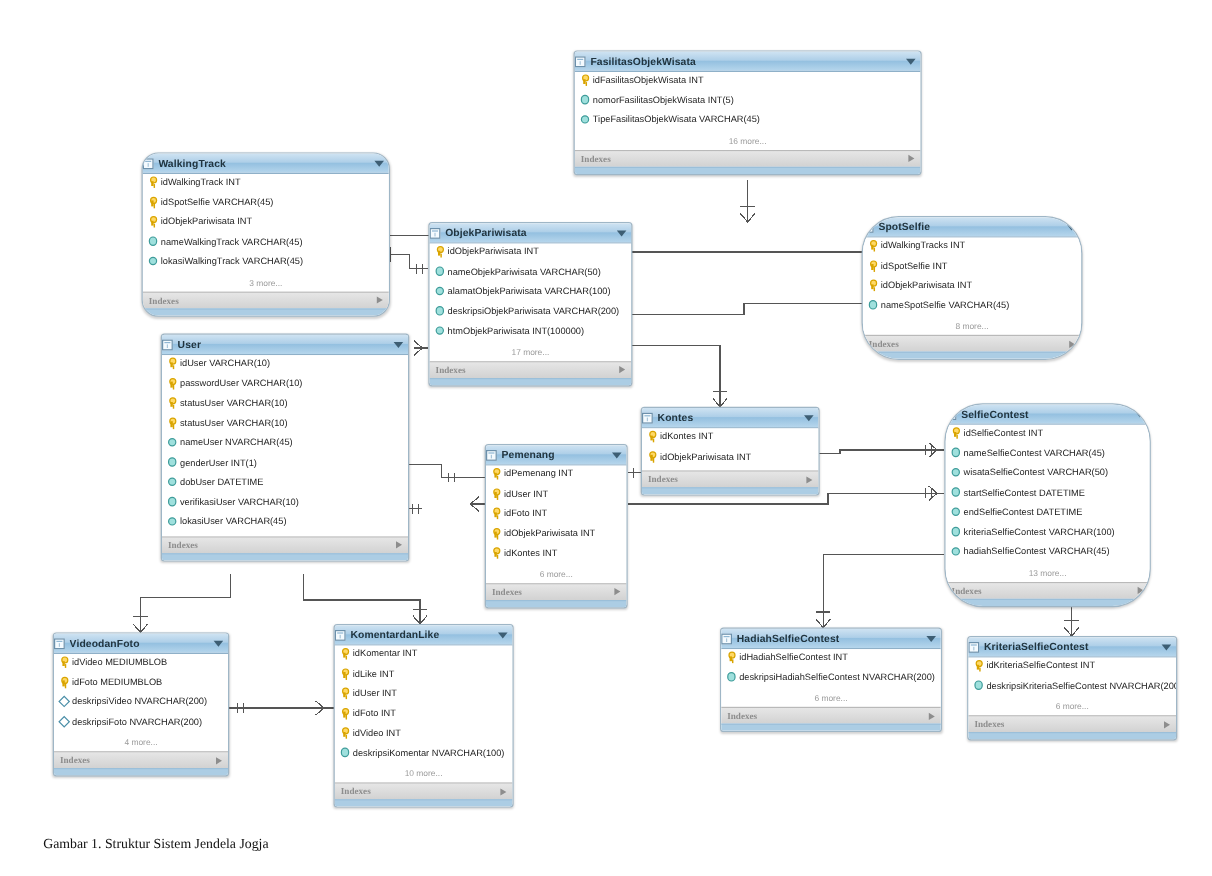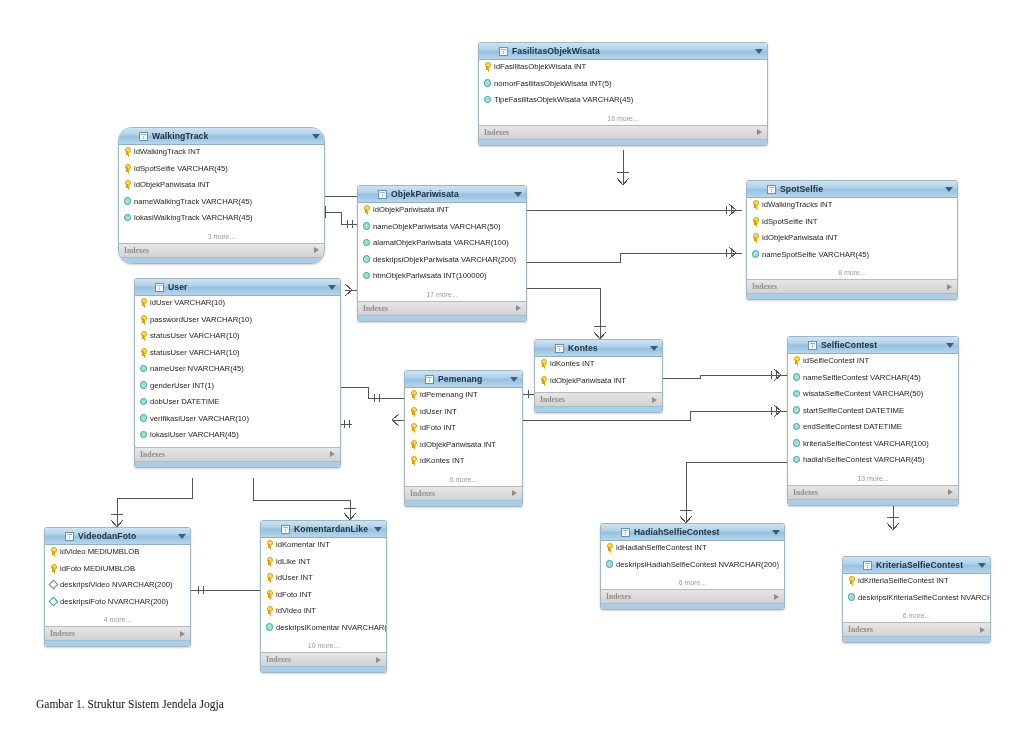--- a/index.html
+++ b/index.html
@@ -21,21 +21,21 @@
     position:absolute;
     background:#ffffff;
     border:1px solid #9fb6c6;
     border-radius:3px;
     box-shadow:0 1px 2px rgba(0,0,0,0.18);
     overflow:hidden;
   }
   .tbl-hd {
     height:17px;
     display:flex; align-items:center;
-    padding:0 4px 0 20px;
+    padding:0 4px 0 0;
     background:linear-gradient(to bottom,#cfe3f2 0%,#aecfe8 45%,#94c0e0 50%,#b6d6ec 100%);
     border-bottom:1px solid #8fb0c8;
     font-size:8.6px;
     font-weight:bold;
     color:#20343f;
     letter-spacing:0.1px;
   }
   .hd-ico {
     width:9px; height:9px;
     margin-right:4px;
@@ -334,21 +334,21 @@
             <span>htmObjekPariwisata INT(100000)</span>
           </div>
           <div class="more">17 more...</div>
         </div>
         <div class="tbl-ft">
           <span class="ft-lbl">Indexes</span>
           <span class="ft-caret"></span>
         </div>
         <div class="tbl-strip"></div>
       </div>
-      <div class="tbl" style="left: 746px; top: 180px; width: 212px;">
+      <div class="tbl" style="left: 718px; top: 180px; width: 184px; border-radius: 31px;">
         <div class="tbl-hd">
           <span class="hd-ico"></span>
           <span class="hd-title">SpotSelfie</span>
           <span class="hd-caret"></span>
         </div>
         <div class="tbl-body">
           <div class="fld">
             <span class="ico pk"></span>
             <span>idWalkingTracks INT</span>
           </div>
@@ -415,21 +415,21 @@
             <span class="ico col"></span>
             <span>lokasiUser VARCHAR(45)</span>
           </div>
         </div>
         <div class="tbl-ft">
           <span class="ft-lbl">Indexes</span>
           <span class="ft-caret"></span>
         </div>
         <div class="tbl-strip"></div>
       </div>
-      <div class="tbl" style="left: 534px; top: 339px; width: 129px;">
+      <div class="tbl" style="left: 534px; top: 339px; width: 149px;">
         <div class="tbl-hd">
           <span class="hd-ico"></span>
           <span class="hd-title">Kontes</span>
           <span class="hd-caret"></span>
         </div>
         <div class="tbl-body">
           <div class="fld">
             <span class="ico pk"></span>
             <span>idKontes INT</span>
           </div>
@@ -437,21 +437,21 @@
             <span class="ico pk"></span>
             <span>idObjekPariwisata INT</span>
           </div>
         </div>
         <div class="tbl-ft">
           <span class="ft-lbl">Indexes</span>
           <span class="ft-caret"></span>
         </div>
         <div class="tbl-strip"></div>
       </div>
-      <div class="tbl" style="left: 787px; top: 336px; width: 172px;">
+      <div class="tbl" style="left: 787px; top: 336px; width: 172px; border-radius: 32px;">
         <div class="tbl-hd">
           <span class="hd-ico"></span>
           <span class="hd-title">SelfieContest</span>
           <span class="hd-caret"></span>
         </div>
         <div class="tbl-body">
           <div class="fld">
             <span class="ico pk"></span>
             <span>idSelfieContest INT</span>
           </div>
@@ -546,21 +546,21 @@
             <span>deskripsiFoto NVARCHAR(200)</span>
           </div>
           <div class="more">4 more...</div>
         </div>
         <div class="tbl-ft">
           <span class="ft-lbl">Indexes</span>
           <span class="ft-caret"></span>
         </div>
         <div class="tbl-strip"></div>
       </div>
-      <div class="tbl" style="left: 260px; top: 520px; width: 127px;">
+      <div class="tbl" style="left: 278px; top: 520px; width: 150px;">
         <div class="tbl-hd">
           <span class="hd-ico"></span>
           <span class="hd-title">KomentardanLike</span>
           <span class="hd-caret"></span>
         </div>
         <div class="tbl-body">
           <div class="fld">
             <span class="ico pk"></span>
             <span>idKomentar INT</span>
           </div>
@@ -608,21 +608,21 @@
             <span>deskripsiHadiahSelfieContest NVARCHAR(200)</span>
           </div>
           <div class="more">6 more...</div>
         </div>
         <div class="tbl-ft">
           <span class="ft-lbl">Indexes</span>
           <span class="ft-caret"></span>
         </div>
         <div class="tbl-strip"></div>
       </div>
-      <div class="tbl" style="left: 806px; top: 556px; width: 149px; margin-left: 36px;">
+      <div class="tbl" style="left: 806px; top: 530px; width: 175px;">
         <div class="tbl-hd">
           <span class="hd-ico"></span>
           <span class="hd-title">KriteriaSelfieContest</span>
           <span class="hd-caret"></span>
         </div>
         <div class="tbl-body">
           <div class="fld">
             <span class="ico pk"></span>
             <span>idKriteriaSelfieContest INT</span>
           </div>

